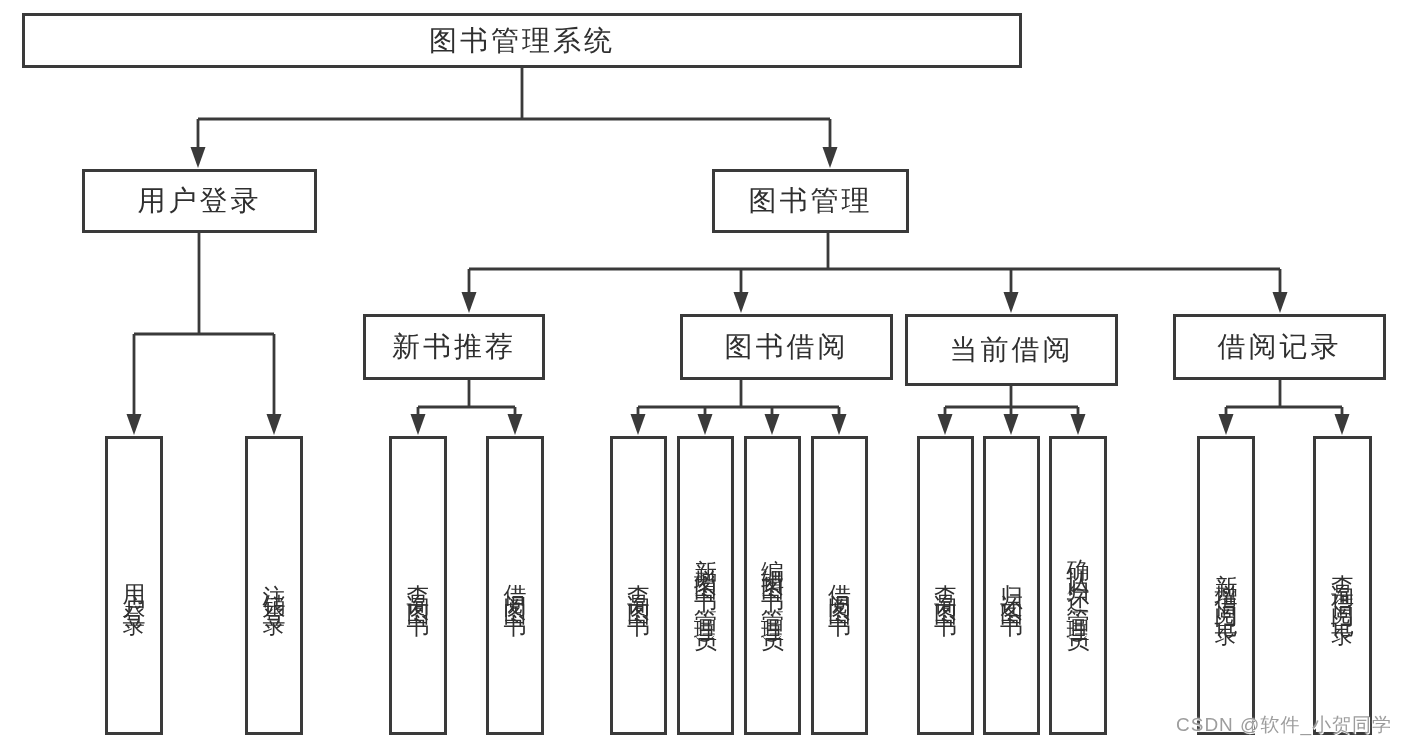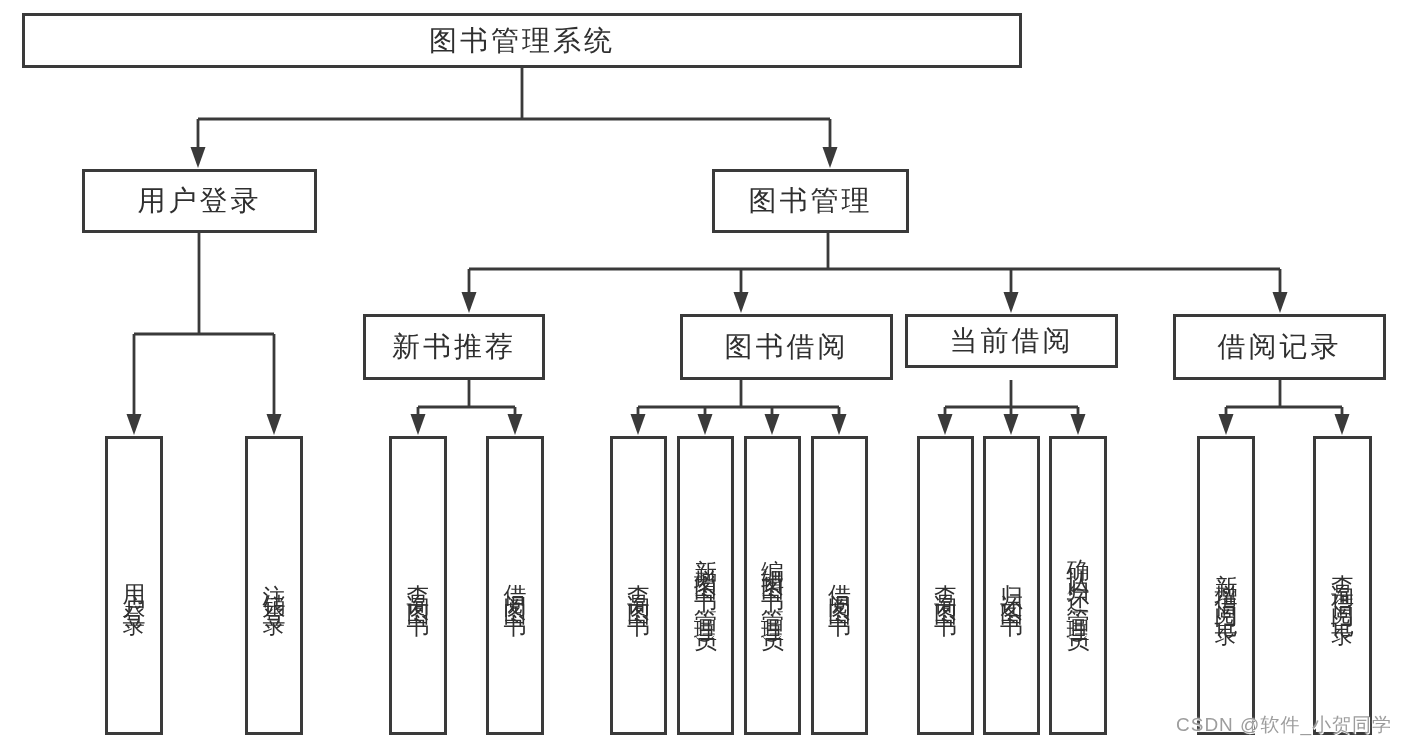--- a/index.html
+++ b/index.html
@@ -112,21 +112,21 @@
   <div class="node h-label" style="left:712px;top:169px;width:197px;height:64px;">
     <span>图书管理</span>
   </div>
 
   <div class="node h-label" style="left:363px;top:314px;width:182px;height:66px;">
     <span>新书推荐</span>
   </div>
   <div class="node h-label" style="left:644px;top:314px;width:213px;height:66px;margin-left:36px;">
     <span>图书借阅</span>
   </div>
-  <div class="node h-label" style="left:905px;top:314px;width:213px;height:54px;">
+  <div class="node h-label" style="left:905px;top:314px;width:213px;height:72px;">
     <span>当前借阅</span>
   </div>
   <div class="node h-label" style="left:1173px;top:314px;width:213px;height:66px;">
     <span>借阅记录</span>
   </div>
 
   <div class="node" style="left:105px;top:436px;width:58px;height:299px;">
     <span class="v-label">用户登录</span>
   </div>
   <div class="node" style="left:245px;top:436px;width:58px;height:299px;">

